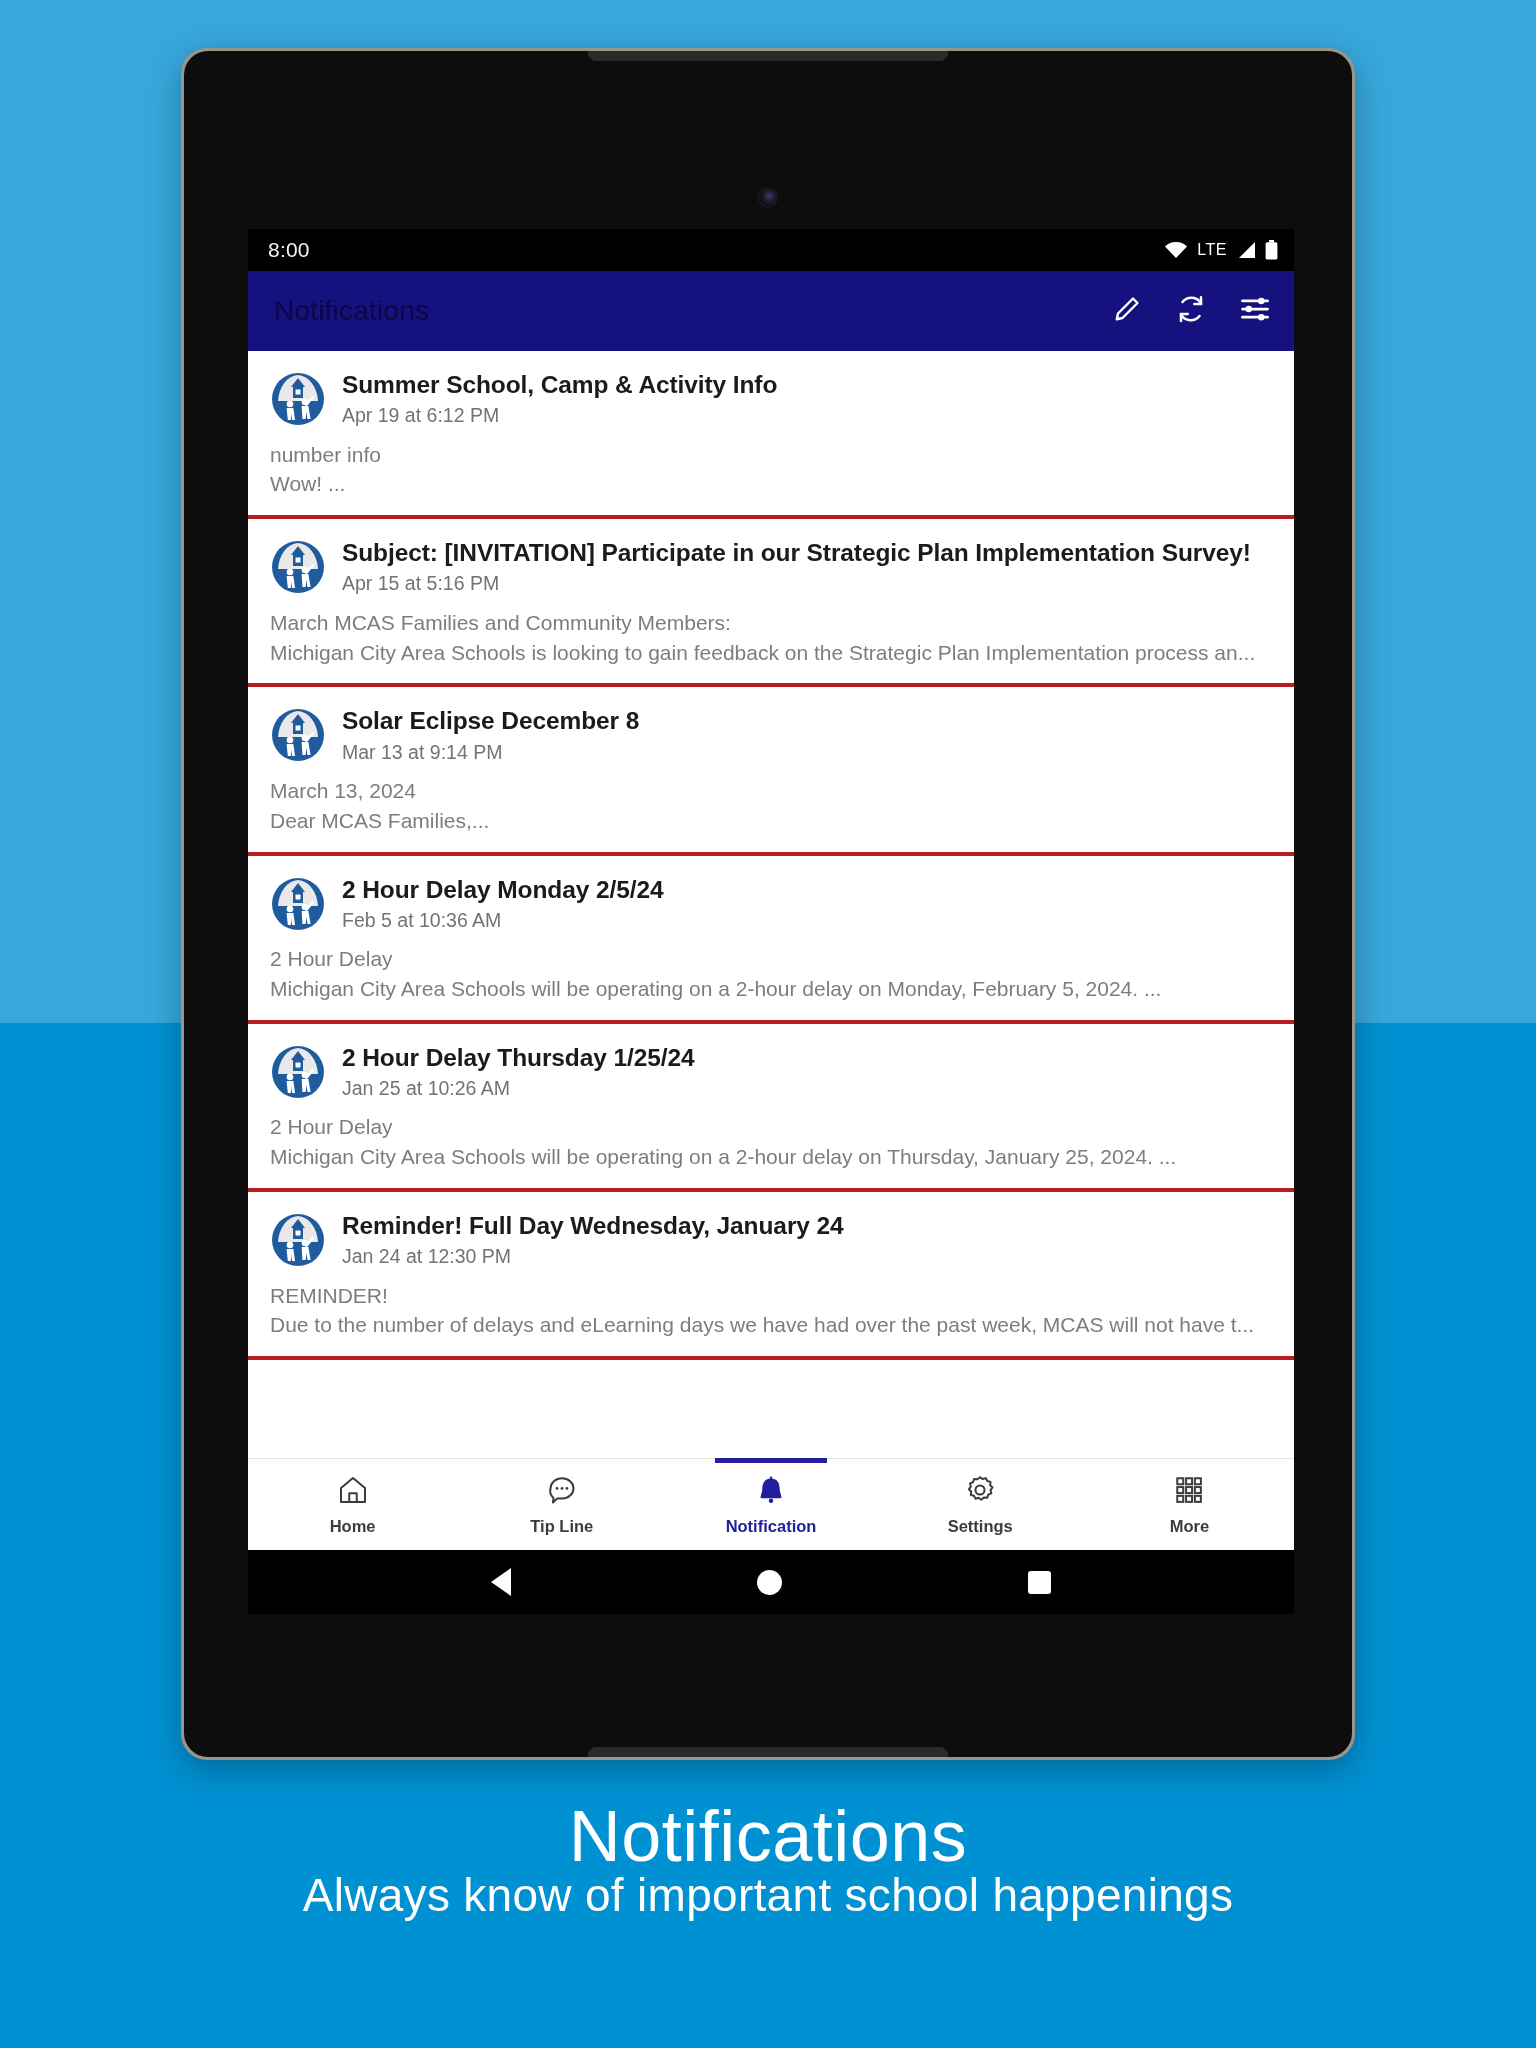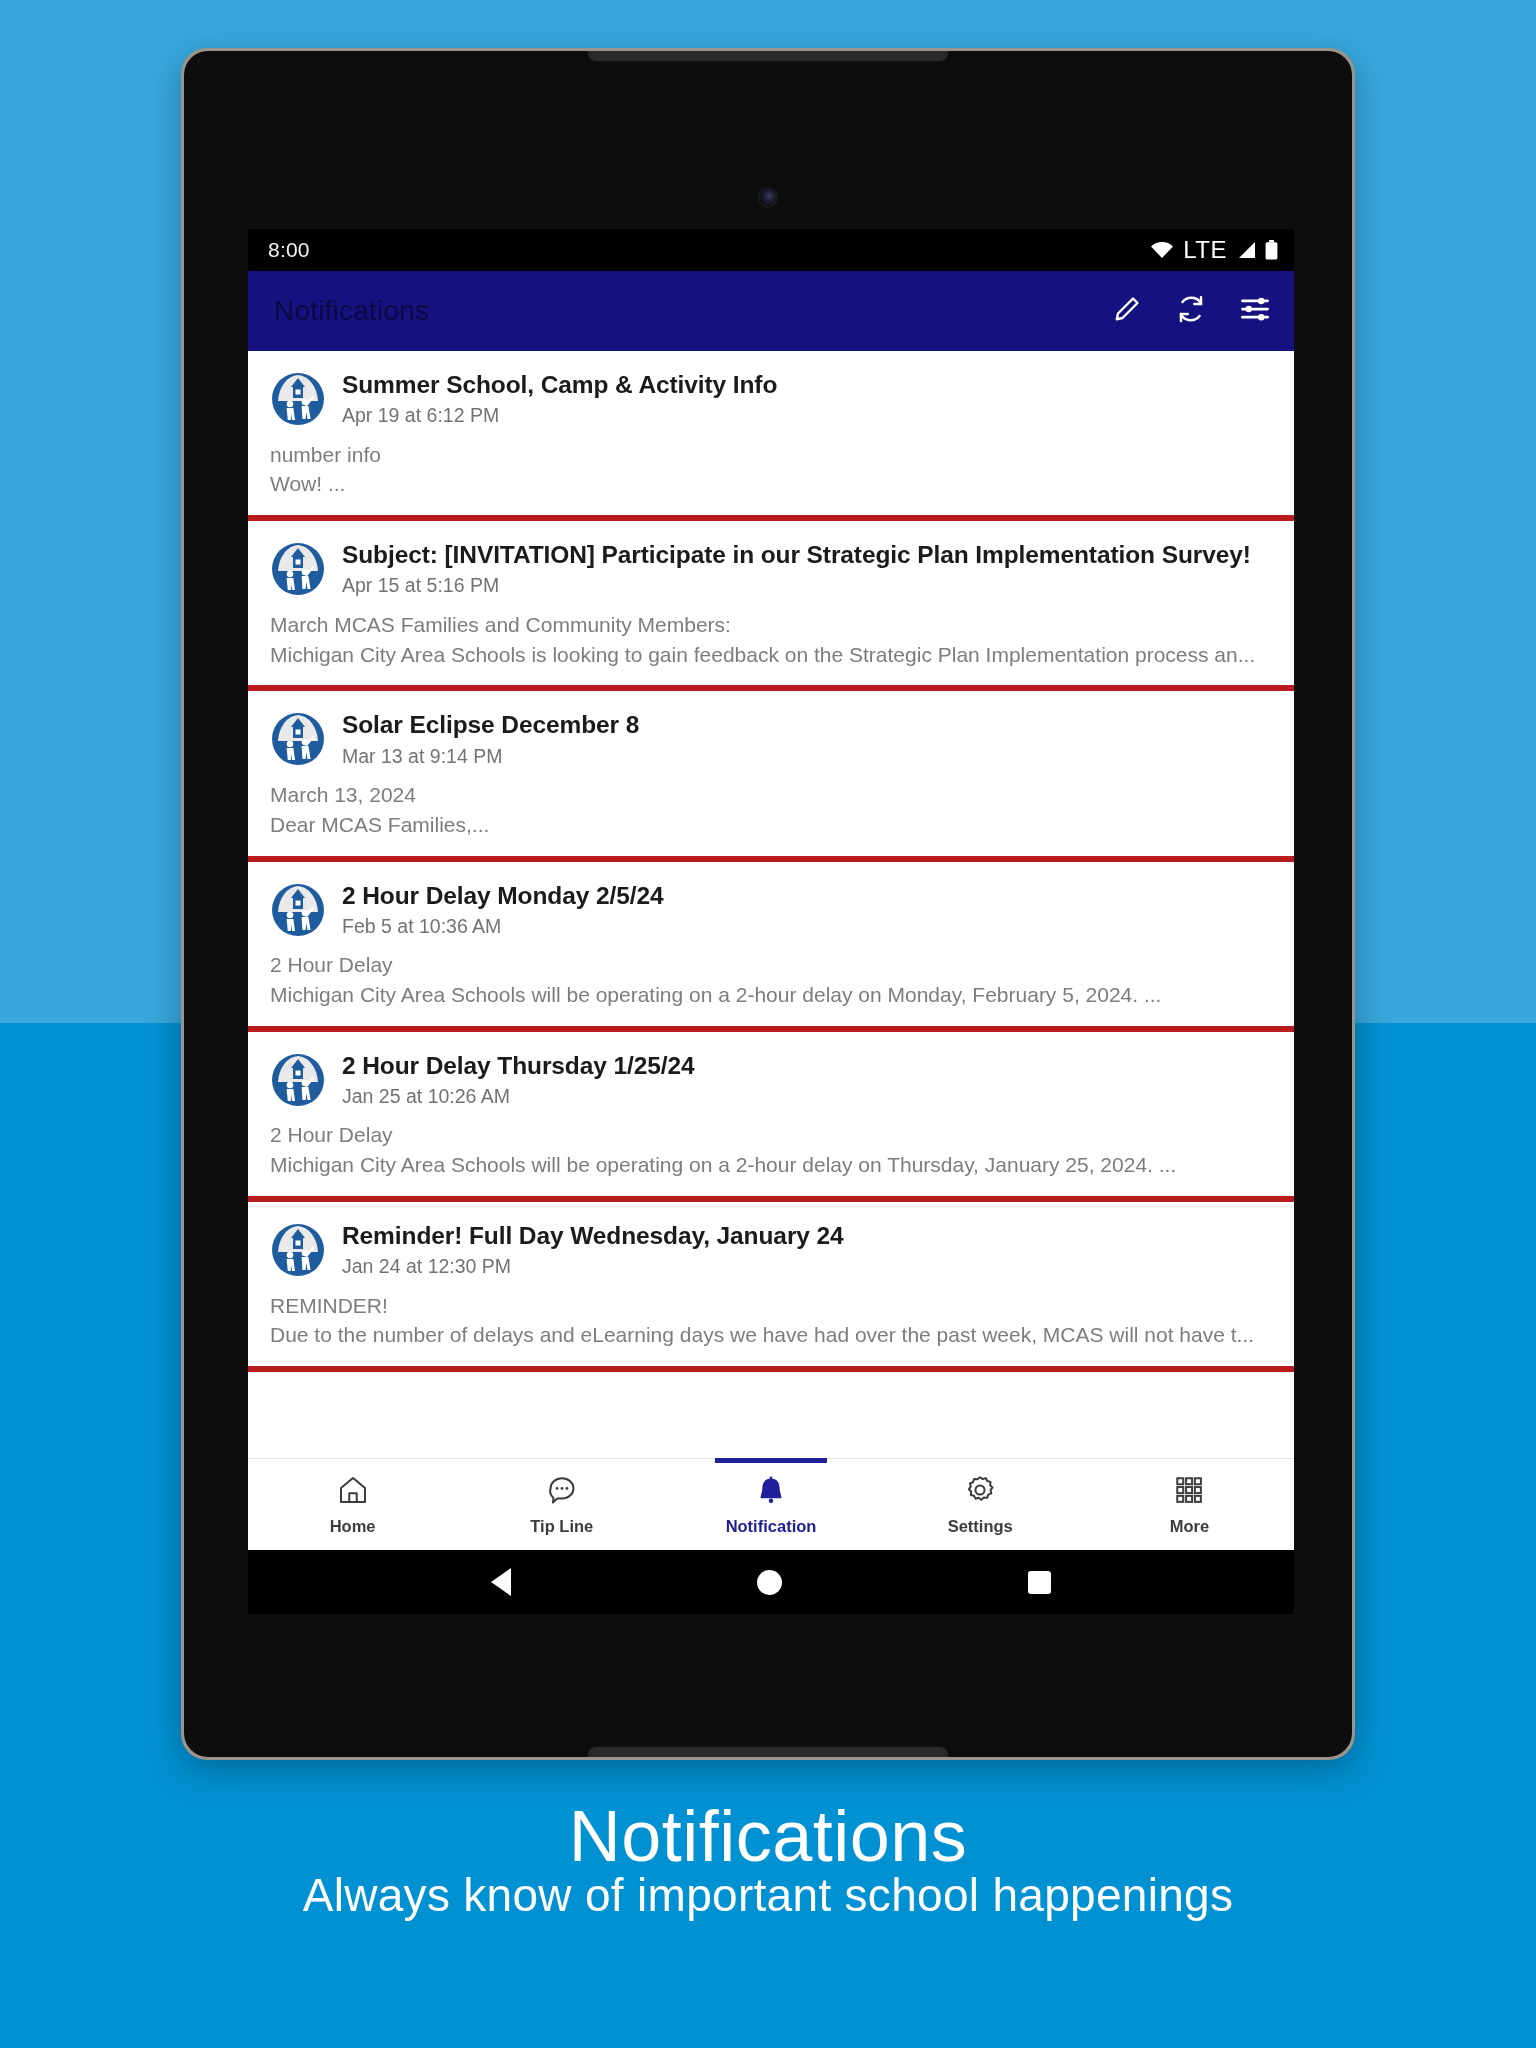--- a/index.html
+++ b/index.html
@@ -95,21 +95,21 @@
   }
   .appbar-actions { display: flex; align-items: center; gap: 34px; }
   .appbar-actions .act { display: block; cursor: pointer; }
 
   
   .list {
     flex: 1; background: #fff; overflow: hidden;
   }
   .nitem {
     padding: 18px 22px 16px 22px;
-    border-bottom: 6px solid #b91c1c;
+    border-bottom: 4px solid #b91c1c;
     background: #fff;
   }
   .nitem-head { display: flex; align-items: flex-start; gap: 16px; }
   .avatar {
     width: 56px; height: 56px; flex: none; margin-top: 2px;
     border-radius: 50%;
     background: #ffffff;
     position: relative; overflow: hidden;
   }
   .avatar svg { display: block; width: 56px; height: 56px; }
@@ -193,21 +193,21 @@
       <div class="screen">
 
         <div class="statusbar">
           <div class="clock">8:00</div>
           <div class="status-right">
             <span>
               <svg width="24" height="18" viewBox="0 0 24 18">
                   <path d="M12 17 L1 5.5 A16 16 0 0 1 23 5.5 Z" fill="#fff"></path>
                 </svg>
             </span>
-            <span style="color:#fff;font-size:24px;letter-spacing:.5px">LTE</span>
+            <span style="color:#fff;font-size:16px;letter-spacing:.5px">LTE</span>
             <span>
               <svg width="20" height="18" viewBox="0 0 20 18">
                   <path d="M19 1 L19 17 L3 17 Z" fill="#fff"></path>
                 </svg>
             </span>
             <span>
               <svg width="13" height="20" viewBox="0 0 13 20">
                 <rect x="4" y="0" width="5" height="2.4" fill="#fff"></rect>
                 <rect x="0.6" y="2.2" width="11.8" height="17.4" rx="1.6" fill="#fff"></rect>
               </svg>

